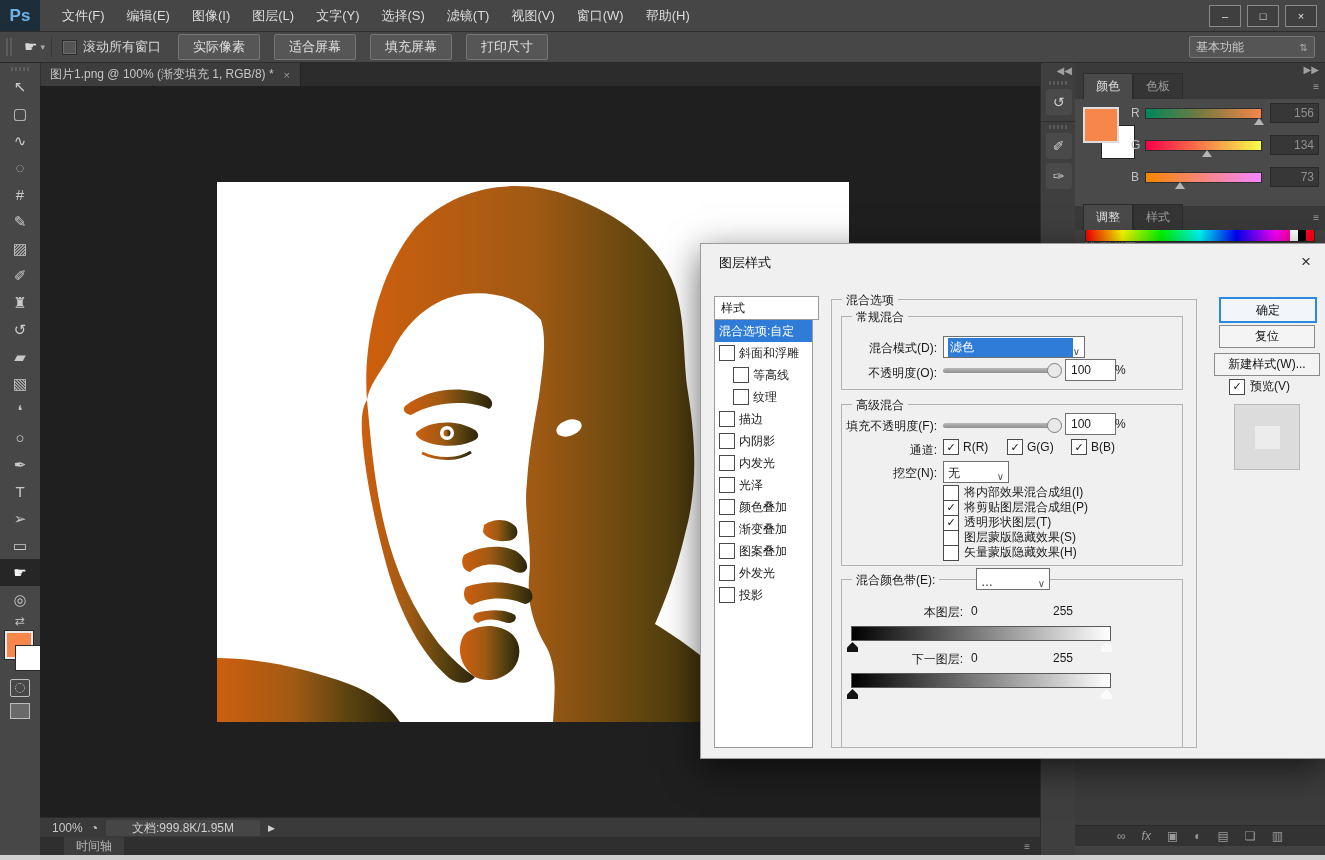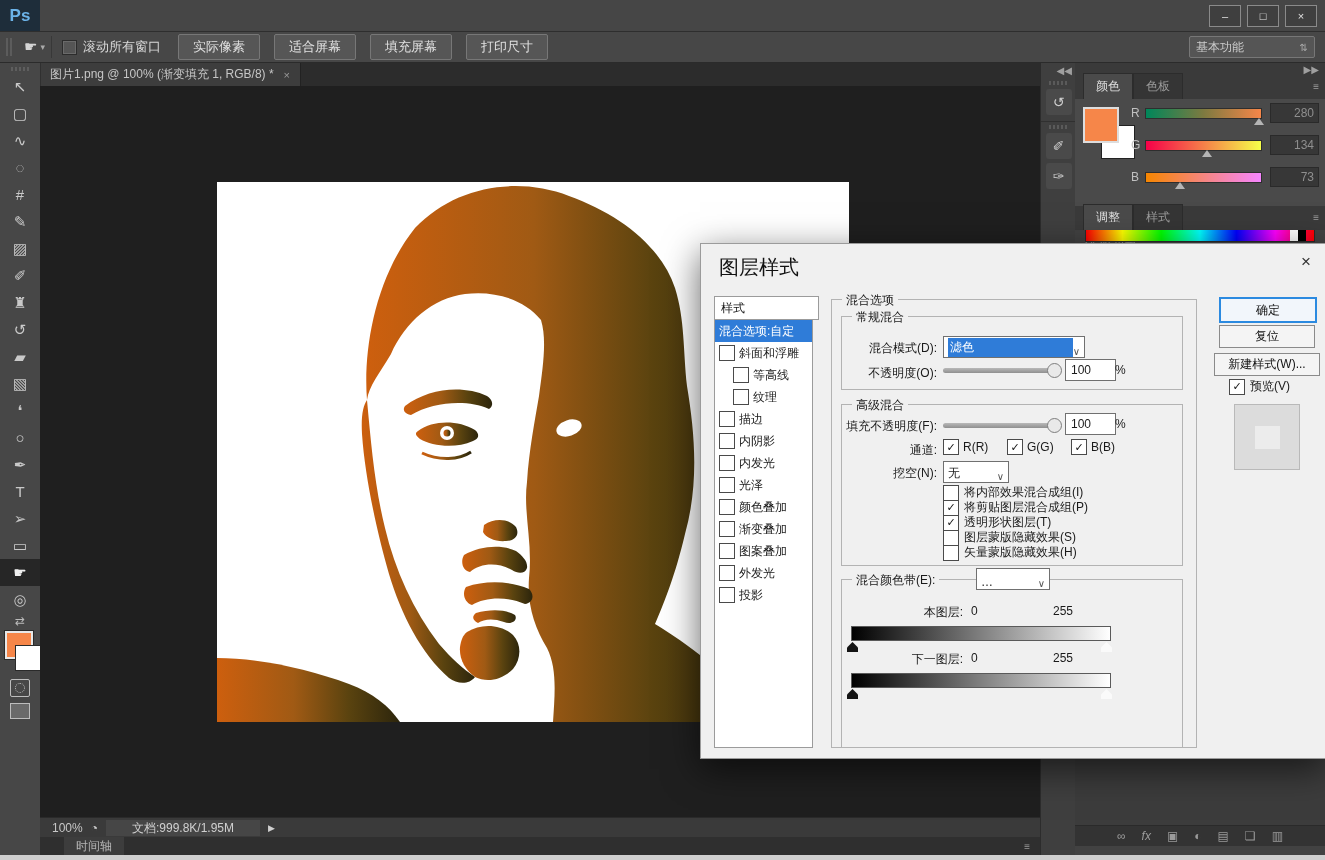--- a/index.html
+++ b/index.html
@@ -114,21 +114,21 @@
   .addadj{padding:6px 10px 0 10px;color:#8d8d8d;font-size:13px;background:#424242;}
   .rp-content{background:#3c3c3c;height:570px;border-top:1px solid #333;}
   .rp-bottom{height:20px;background:#333;display:flex;align-items:center;justify-content:center;
              gap:16px;color:#9b9b9b;font-size:12px;border-top:1px solid #2a2a2a;}
   .rp-bottom .ic{font-style:normal;}
   .rp-bottom .fx{font-style:italic;font-size:12px;}
 
   
   .dialog{left:700px;top:243px;width:624px;height:514px;background:#f0f0f0;border:1px solid #9b9b9b;
           box-shadow:0 10px 34px rgba(0,0,0,.6);color:#1a1a1a;font-size:12px;}
-  .dlg-title{position:absolute;left:18px;top:10px;font-size:20px;color:#111;}
+  .dlg-title{position:absolute;left:18px;top:10px;font-size:13px;color:#111;}
   .dlg-close{position:absolute;right:14px;top:8px;font-size:17px;color:#333;}
   .lsbox{position:absolute;background:#fff;border:1px solid #9b9b9b;}
   .ls-head{left:13px;top:52px;width:97px;height:22px;display:flex;align-items:center;padding-left:6px;}
   .ls-list{left:13px;top:75px;width:97px;height:427px;overflow:hidden;}
   .ls-item{height:22px;display:flex;align-items:center;gap:4px;padding-left:4px;}
   .ls-item.ind{padding-left:18px;}
   .ls-item.sel{background:#2f7cd8;color:#fff;}
   .wcb{width:14px;height:14px;background:#fff;border:1px solid #4a4a4a;display:flex;
        align-items:center;justify-content:center;font-size:11px;color:#111;flex:0 0 auto;}
   .wcb .mark{line-height:1;}
@@ -160,20 +160,32 @@
            border:1px solid #b9b9b9;}
   .pvthumb .inner{position:absolute;left:20px;top:21px;width:25px;height:23px;background:#ececec;}
 </style>
 </head>
 <body>
 
 <div class="app">
 
   <div class="abs menubar">
     <div class="pslogo">Ps</div>
+    <div class="menus">
+      <span class="menu-item">文件(F)</span>
+      <span class="menu-item">编辑(E)</span>
+      <span class="menu-item">图像(I)</span>
+      <span class="menu-item">图层(L)</span>
+      <span class="menu-item">文字(Y)</span>
+      <span class="menu-item">选择(S)</span>
+      <span class="menu-item">滤镜(T)</span>
+      <span class="menu-item">视图(V)</span>
+      <span class="menu-item">窗口(W)</span>
+      <span class="menu-item">帮助(H)</span>
+    </div>
     <div class="win-controls">
       <span class="win-btn">–</span>
       <span class="win-btn">□</span>
       <span class="win-btn">×</span>
     </div>
   </div>
 
   <div class="abs optionsbar">
     <div class="grip"></div>
     <div class="opt-tool">
@@ -361,21 +373,21 @@
     <div class="colorbody">
       <div class="cswatches">
         <div class="cbg"></div>
         <div class="cfg"></div>
       </div>
       <div class="crow" style="top:6px;">
         <span class="clabel">R</span>
         <span class="ctrack tr-r">
             <span class="cthumb" style="left:108px;"></span>
           </span>
-        <span class="cval">280</span>
+        <span class="cval">156</span>
       </div>
       <div class="crow" style="top:38px;">
         <span class="clabel">G</span>
         <span class="ctrack tr-g">
             <span class="cthumb" style="left:56px;"></span>
           </span>
         <span class="cval">134</span>
       </div>
       <div class="crow" style="top:70px;">
         <span class="clabel">B</span>

